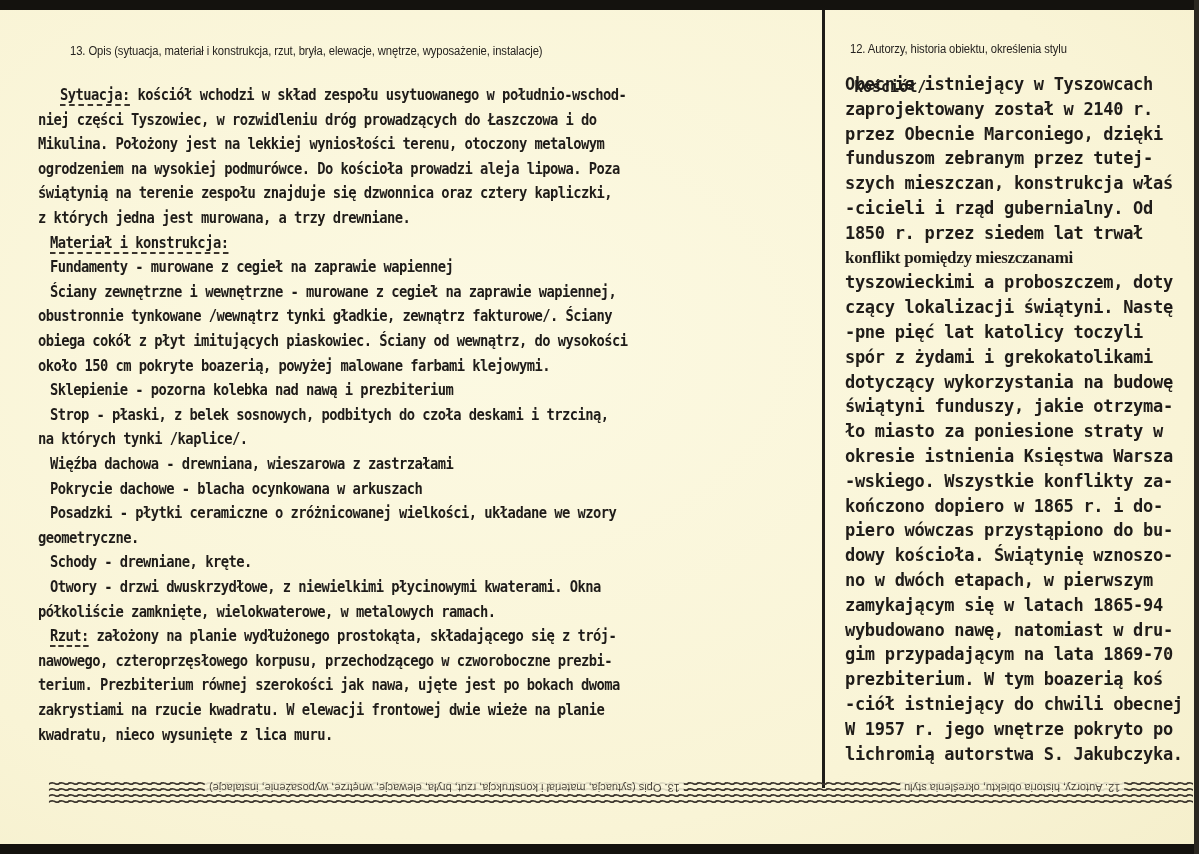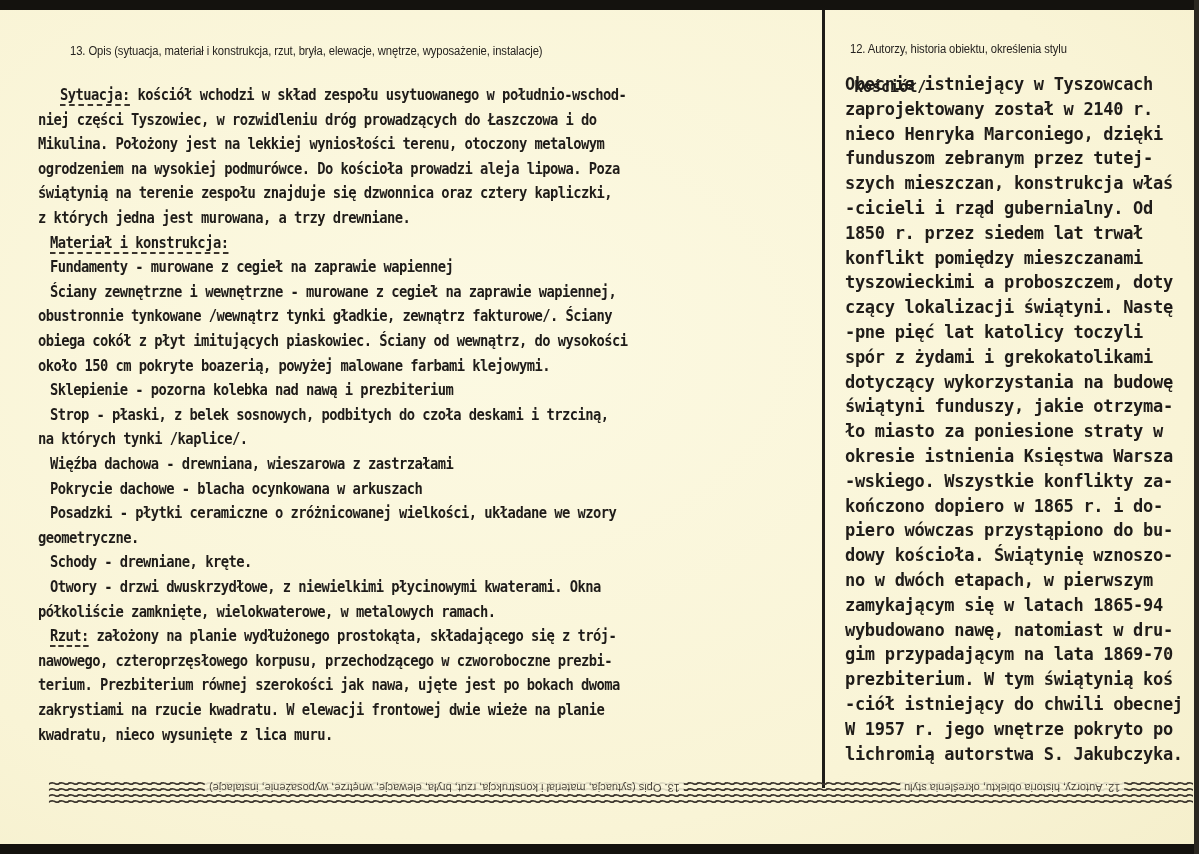--- a/index.html
+++ b/index.html
@@ -82,43 +82,43 @@
       <div class="tline" style="top: 516.6px; left: -22px;"><span>półkoliście zamknięte, wielokwaterowe, w metalowych ramach.</span></div>
       <div class="tline" style="top: 541.2px; left: -10px;"><span class="heading">Rzut:</span><span>  założony na planie wydłużonego prostokąta, składającego się z trój-</span></div>
       <div class="tline" style="top: 565.8px; left: -22px;"><span>nawowego, czteroprzęsłowego korpusu, przechodzącego w czworoboczne prezbi-</span></div>
       <div class="tline" style="top: 590.4px; left: -22px;"><span>terium. Prezbiterium równej szerokości jak nawa, ujęte jest po bokach dwoma</span></div>
       <div class="tline" style="top: 615px; left: -22px;"><span>zakrystiami na rzucie kwadratu. W elewacji frontowej dwie wieże na planie</span></div>
       <div class="tline" style="top: 639.6px; left: -22px;"><span>kwadratu, nieco wysunięte z lica muru.</span></div>
     </div>
   <div class="right-col" id="rightCol">
       <div class="tline" style="top: 0px; left: 0px;"> Obecnie istniejący w Tyszowcach</div>
       <div class="tline" style="top: 24.8px; left: 0px;">zaprojektowany został w 2140 r.</div>
-      <div class="tline" style="top: 49.6px; left: 0px;">nieco Henryka Marconiego, dzięki</div>
+      <div class="tline" style="top: 49.6px; left: 0px;">przez Obecnie Marconiego, dzięki</div>
       <div class="tline" style="top: 74.4px; left: 0px;">funduszom zebranym przez tutej-</div>
       <div class="tline" style="top: 99.2px; left: 0px;">szych mieszczan, konstrukcja właś</div>
       <div class="tline" style="top: 124px; left: 0px;">-cicieli i rząd gubernialny. Od</div>
       <div class="tline" style="top: 148.8px; left: 0px;">1850 r. przez siedem lat trwał</div>
-      <div class="tline" style="top: 173.6px; left: 0px;">konflikt pomiędzy mieszczanami</div>
+      <div class="tline" style="top: 173.6px; left: 0px; font-family: Liberation Serif, serif;">konflikt pomiędzy mieszczanami</div>
       <div class="tline" style="top: 198.4px; left: 0px;">tyszowieckimi a proboszczem, doty</div>
       <div class="tline" style="top: 223.2px; left: 0px;">czący lokalizacji świątyni. Nastę</div>
       <div class="tline" style="top: 248px; left: 0px;">-pne pięć lat katolicy toczyli</div>
       <div class="tline" style="top: 272.8px; left: 0px;">spór z żydami i grekokatolikami</div>
       <div class="tline" style="top: 297.6px; left: 0px;">dotyczący wykorzystania na budowę</div>
       <div class="tline" style="top: 322.4px; left: 0px;">świątyni funduszy, jakie otrzyma-</div>
       <div class="tline" style="top: 347.2px; left: 0px;">ło miasto za poniesione straty w</div>
       <div class="tline" style="top: 372px; left: 0px;">okresie istnienia Księstwa Warsza</div>
       <div class="tline" style="top: 396.8px; left: 0px;">-wskiego. Wszystkie konflikty za-</div>
       <div class="tline" style="top: 421.6px; left: 0px;">kończono dopiero w 1865 r. i do-</div>
       <div class="tline" style="top: 446.4px; left: 0px;">piero wówczas przystąpiono do bu-</div>
       <div class="tline" style="top: 471.2px; left: 0px;">dowy kościoła. Świątynię wznoszo-</div>
       <div class="tline" style="top: 496px; left: 0px; text-align: center;">no w dwóch etapach, w pierwszym</div>
       <div class="tline" style="top: 520.8px; left: 0px;">zamykającym się w latach 1865-94</div>
       <div class="tline" style="top: 545.6px; left: 0px;">wybudowano nawę, natomiast w dru-</div>
       <div class="tline" style="top: 570.4px; left: 0px;">gim przypadającym na lata 1869-70</div>
-      <div class="tline" style="top: 595.2px; left: 0px;">prezbiterium. W tym świątynią koś</div>
+      <div class="tline" style="top: 595.2px; left: 0px;">prezbiterium. W tym boazerią koś</div>
       <div class="tline" style="top: 620px; left: 0px;">-ciół istniejący do chwili obecnej</div>
       <div class="tline" style="top: 644.8px; left: 0px;">W 1957 r. jego wnętrze pokryto po</div>
       <div class="tline" style="top: 669.6px; left: 0px;">lichromią autorstwa S. Jakubczyka.</div>
     </div>
 
   <div class="overlay-word" style="left:826px; top:68px;padding-left:28px;">kościół/</div>
 
   <div class="wave-row" style="left:48px; top:770px; width:1145px;">
     <div>~~~~~~~~~~~~~~~~~~~~~~~~~~~~~~~~~~~~~~~~~~~~~~~~~~~~~~~~~~~~~~~~~~~~~~~~~~~~~~~~~~~~~~~~~~~~~~~~~~~~~~~~~~~~~~~~~~~~~~~~~~~~~~~~~~~~~~~~~~~~~~~~~~~~~~~~~~~~~~~~~~~~~~~~~~~~~~~~~~~~~~~~~~~~~~~~~~~~~</div>
     <div>~~~~~~~~~~~~~~~~~~~~~~~~~~~~~~~~~~~~~~~~~~~~~~~~~~~~~~~~~~~~~~~~~~~~~~~~~~~~~~~~~~~~~~~~~~~~~~~~~~~~~~~~~~~~~~~~~~~~~~~~~~~~~~~~~~~~~~~~~~~~~~~~~~~~~~~~~~~~~~~~~~~~~~~~~~~~~~~~~~~~~~~~~~~~~~~~~~~~~</div>

